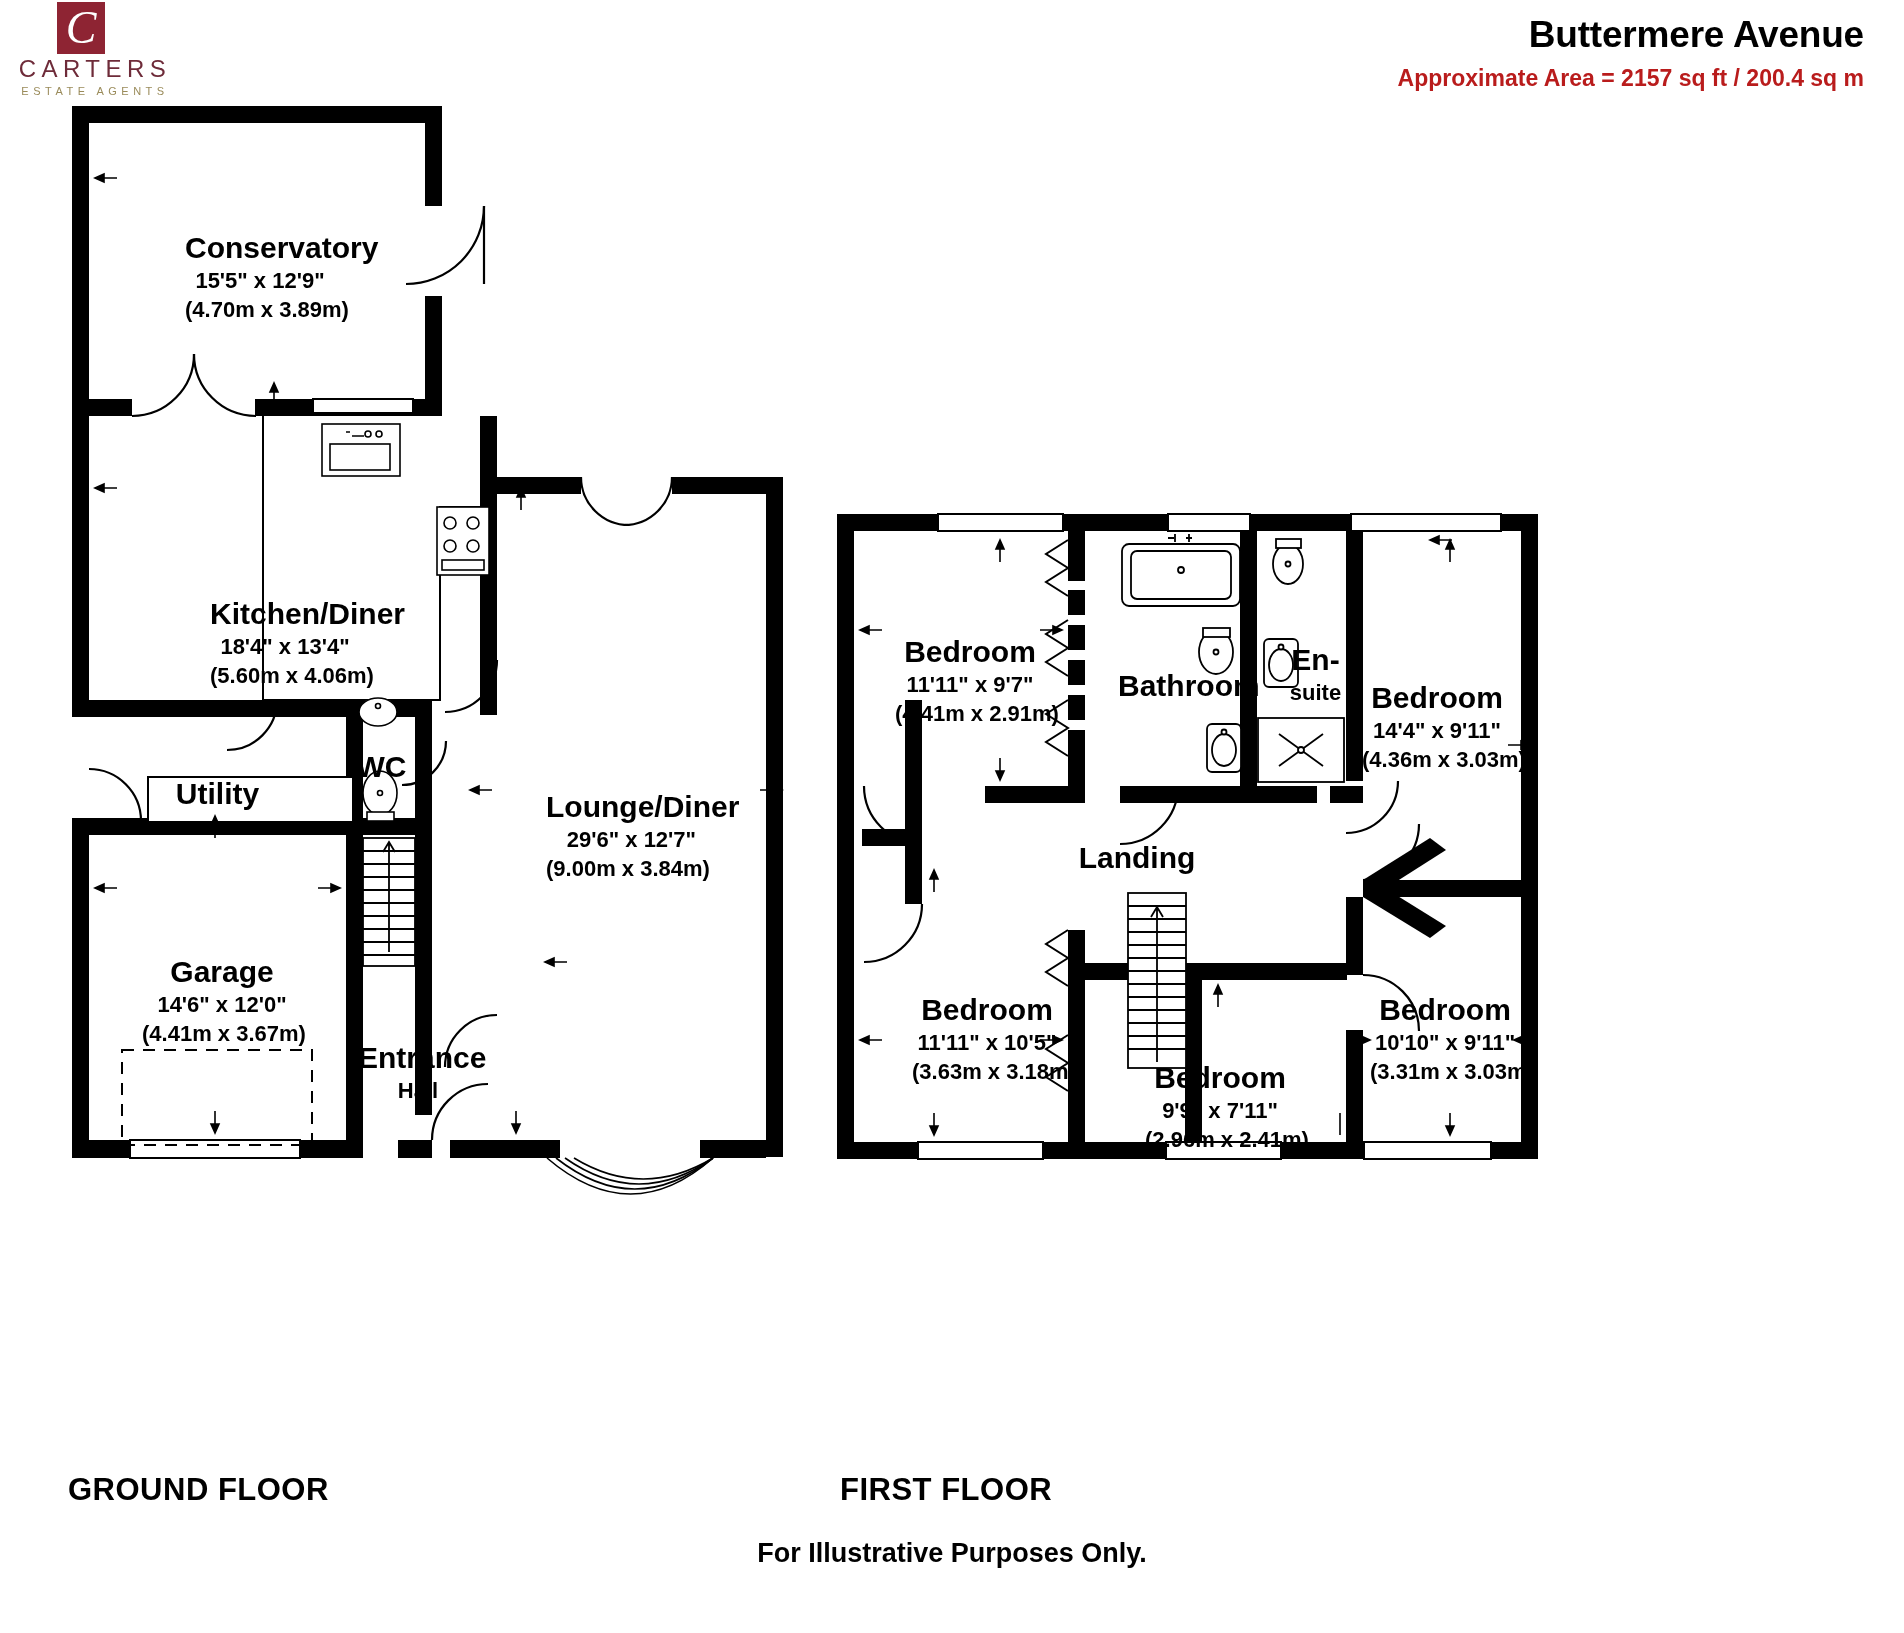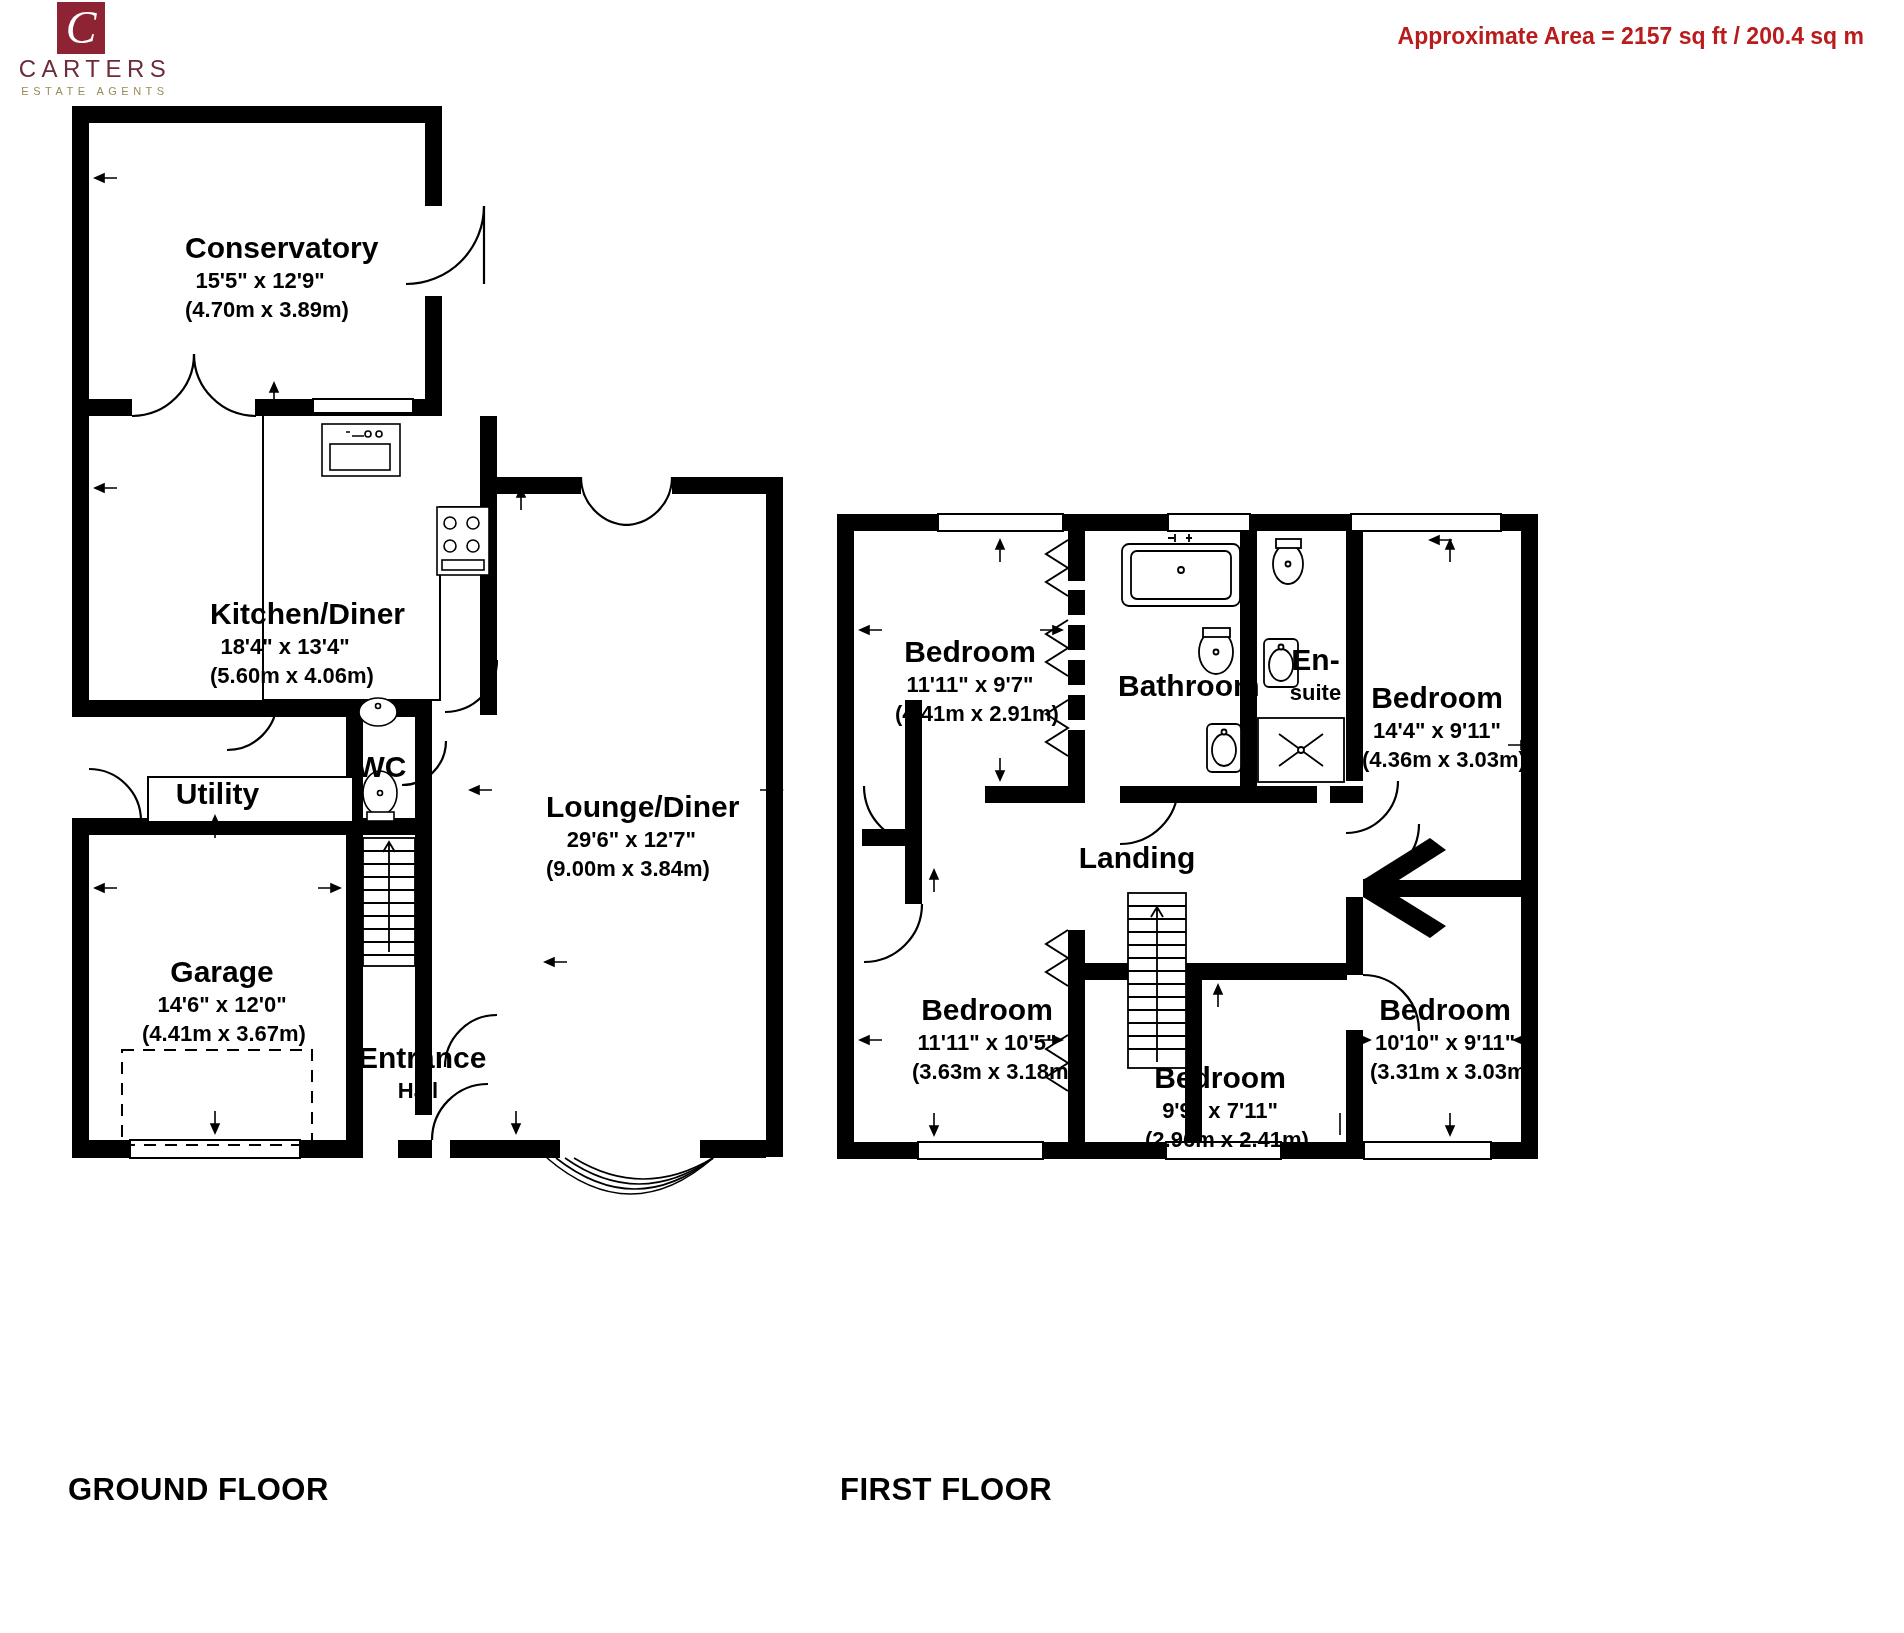--- a/index.html
+++ b/index.html
@@ -137,20 +137,21 @@
 </head>
 <body>
 
 <div id="logo-block">
   <div id="logo-mark">C</div>
   <div id="logo-name">CARTERS</div>
   <div id="logo-sub">ESTATE AGENTS</div>
 </div>
 
 <div id="title-block">
+  <div id="plan-title">Buttermere Avenue</div>
   <div id="plan-area">Approximate Area = 2157 sq ft / 200.4 sq m</div>
 </div>
 
 <svg id="plan-svg" viewBox="0 0 1904 1633">
   <g fill="none" stroke="#000" stroke-width="1">
 
     <g>
 
       <g fill="#000" stroke="none">
 
@@ -527,13 +528,14 @@
 <div class="room-label" style="left:1370px; top:990px; width:150px;">
   <div class="rl-name">Bedroom</div>
   <div class="rl-imp">10'10" x 9'11"</div>
   <div class="rl-met">(3.31m x 3.03m)</div>
 </div>
 
 <div class="floor-label" id="floor-label-ground">GROUND FLOOR</div>
 <div class="floor-label" id="floor-label-first">FIRST FLOOR</div>
 
 <div id="footer">
+  <div id="footer-line2">For Illustrative Purposes Only.</div>
 </div>
 
 </body></html>

